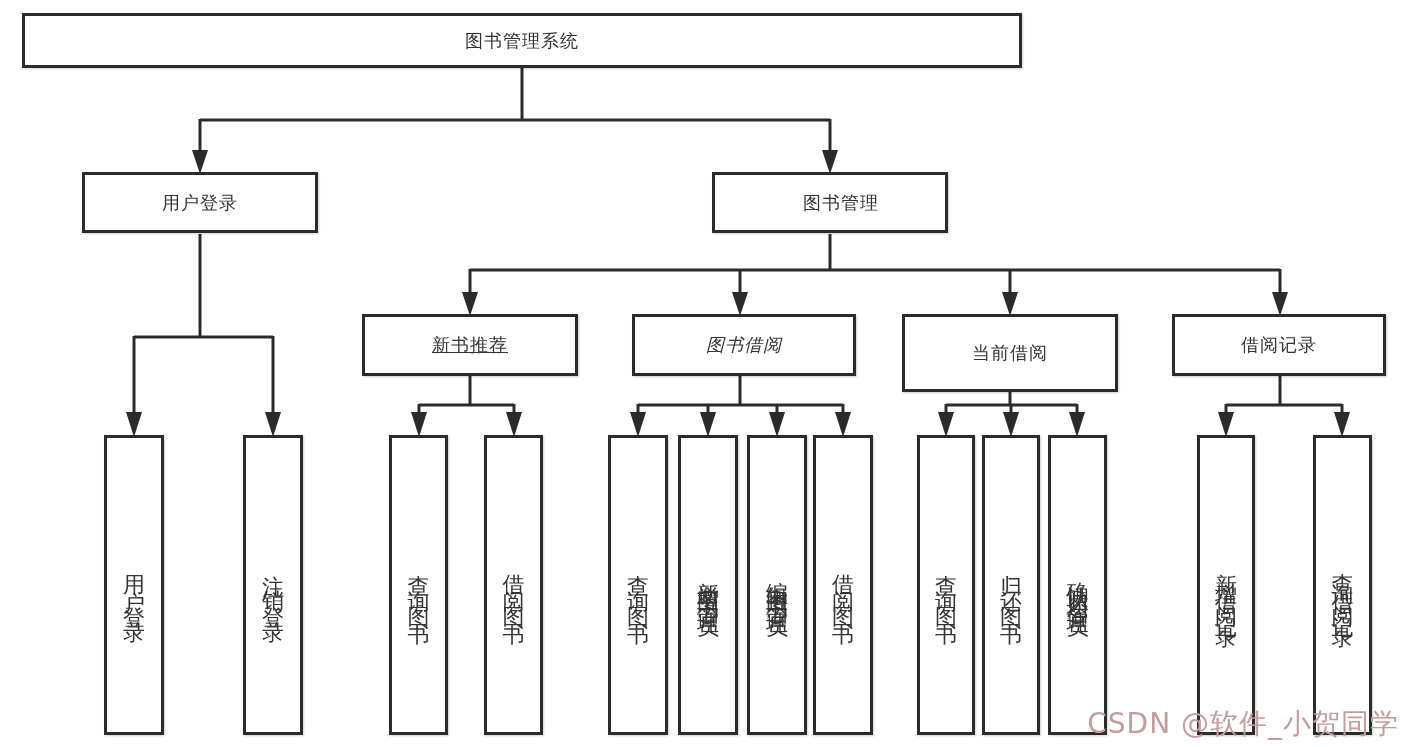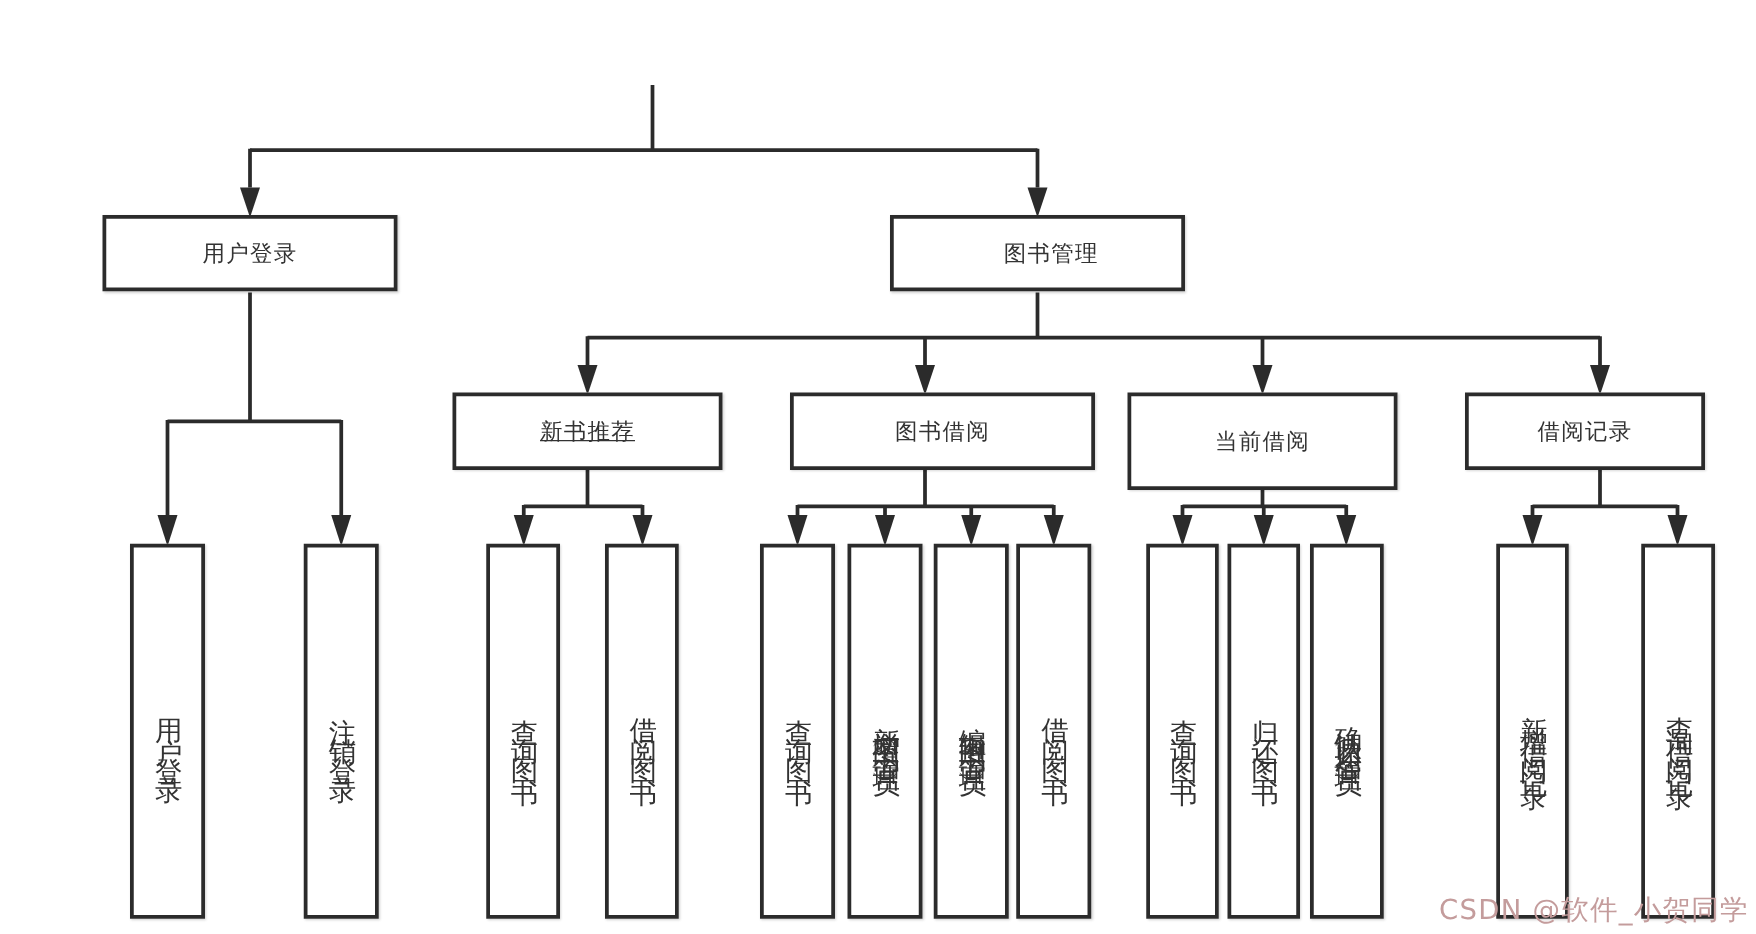--- a/index.html
+++ b/index.html
@@ -46,21 +46,21 @@
     white-space: nowrap;
     line-height: 1;
   }
   .v4 .vtext { letter-spacing: 16px; text-indent: 8px; }
   .v6 .vtext { letter-spacing: 11px; text-indent: 5px; }
   .v9 .vtext { letter-spacing: 5px;  text-indent: 2px; }
   .watermark {
     position: absolute;
     right: 6px;
     bottom: 4px;
-    font-size: 22px;
+    font-size: 28px;
     color: #c49c9c;
     letter-spacing: 1px;
     z-index: 3;
     white-space: nowrap;
   }
 </style>
 </head>
 <body>
 
 <div class="canvas">
@@ -124,28 +124,29 @@
       <polygon points="769,412 785,412 777,437"></polygon>
       <polygon points="835,412 851,412 843,437"></polygon>
       <polygon points="938,412 954,412 946,437"></polygon>
       <polygon points="1003,412 1019,412 1011,437"></polygon>
       <polygon points="1069,412 1085,412 1077,437"></polygon>
       <polygon points="1218,412 1234,412 1226,437"></polygon>
       <polygon points="1334,412 1350,412 1342,437"></polygon>
     </g>
   </svg>
 
+  <div class="box hbox" style="left:22px; top:13px; width:1000px; height:55px;">图书管理系统</div>
 
   <div class="box hbox" style="left:82px; top:172px; width:236px; height:61px;">用户登录</div>
   <div class="box hbox" style="left:712px; top:172px; width:236px; height:61px;padding-left:22px;">图书管理</div>
 
   <div class="box hbox" style="left:362px; top:314px; width:216px; height:62px;text-decoration:underline;">新书推荐</div>
-  <div class="box hbox" style="left:632px; top:314px; width:244px; height:62px;">图书借阅</div>
+  <div class="box hbox" style="left:632px; top:314px; width:224px; height:62px;font-style:italic;">图书借阅</div>
   <div class="box hbox" style="left:902px; top:314px; width:216px; height:78px;">当前借阅</div>
-  <div class="box hbox" style="left:1172px; top:314px; width:192px; height:62px;">借阅记录</div>
+  <div class="box hbox" style="left:1172px; top:314px; width:214px; height:62px;">借阅记录</div>
 
   <div class="box vbox v4" style="left:104px; top:435px; width:60px; height:300px;">
     <span class="vtext">用户登录</span>
   </div>
   <div class="box vbox v4" style="left:243px; top:435px; width:60px; height:300px;">
     <span class="vtext">注销登录</span>
   </div>
 
   <div class="box vbox v4" style="left:389px; top:435px; width:59px; height:300px;">
     <span class="vtext">查询图书</span>

